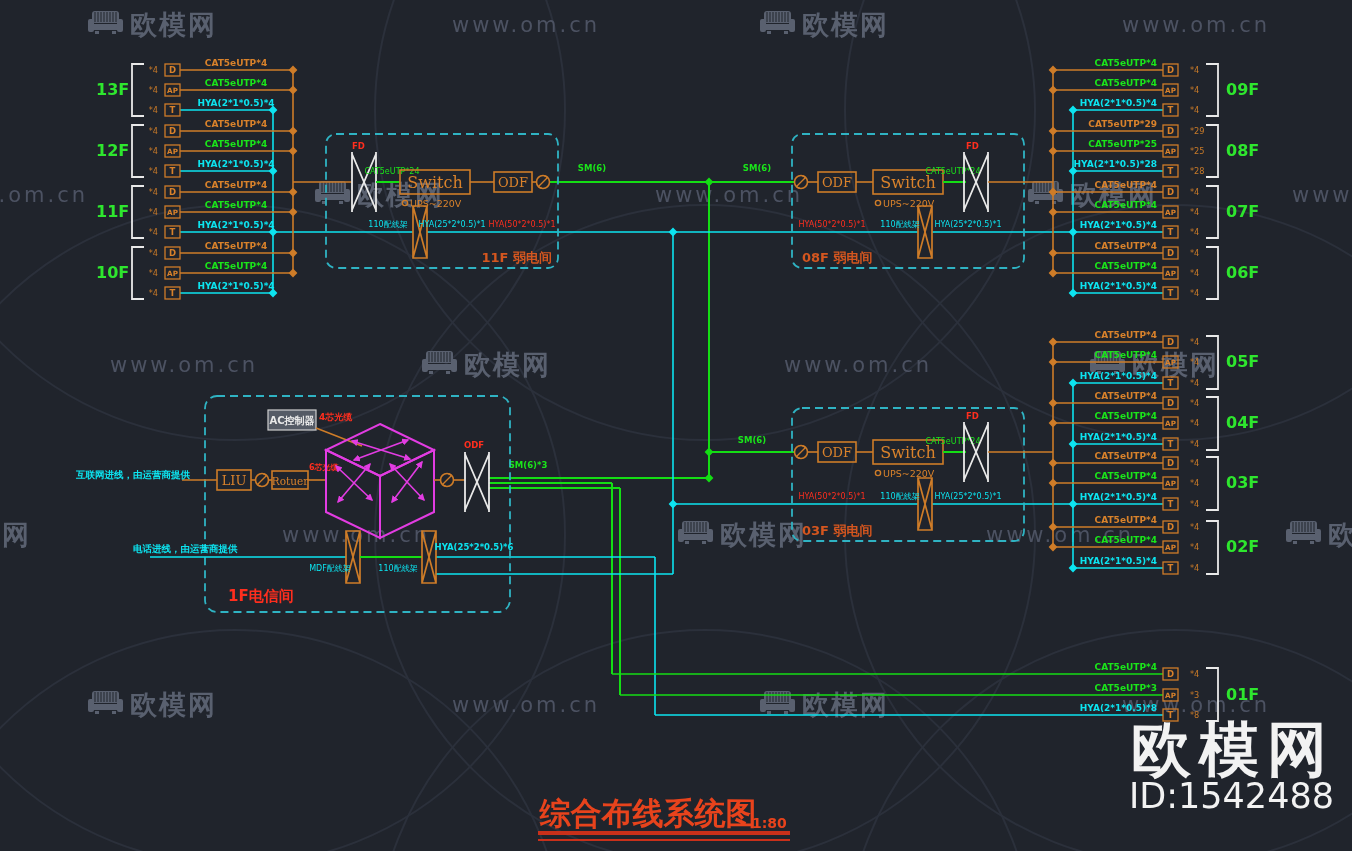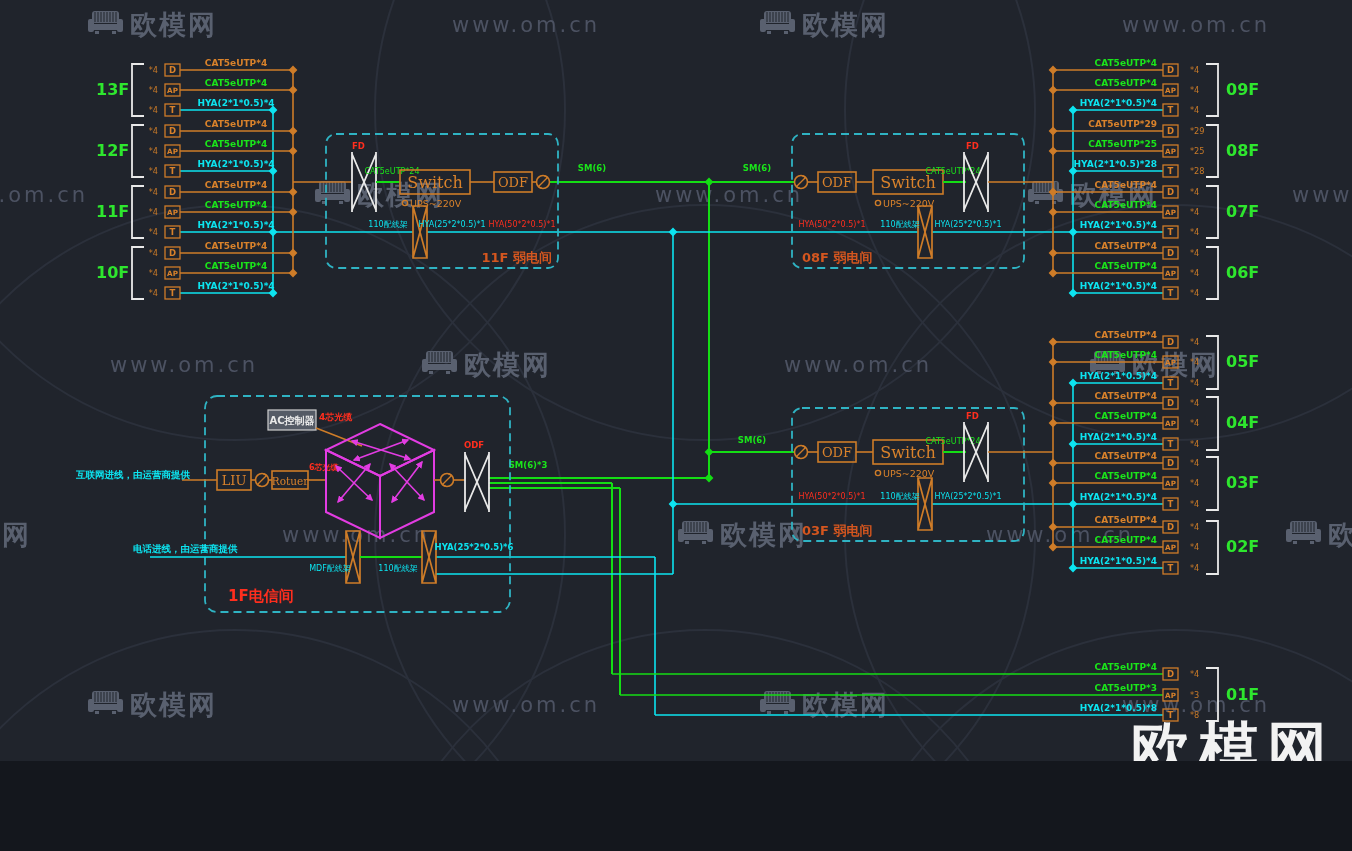--- a/index.html
+++ b/index.html
@@ -1,16 +1,16 @@
 <!DOCTYPE html>
 <html><head>
 <meta charset="utf-8">
 <style>
   html,body{margin:0;padding:0;background:#14171d;}
-  .stage{position:relative;width:1352px;height:761px;background:#20242c;overflow:hidden;font-family:"DejaVu Sans",sans-serif;}
+  .stage{position:relative;width:1352px;height:851px;background:#20242c;overflow:hidden;font-family:"DejaVu Sans",sans-serif;}
   svg{position:absolute;left:0;top:0;}
   svg text{font-family:"DejaVu Sans",sans-serif;}
   .lo{stroke:#ce7c28;stroke-width:1.6;fill:none}
   .lo2{stroke:#ce7c28;stroke-width:1.4;fill:none}
   .lg{stroke:#14dd14;stroke-width:2;fill:none}
   .lc{stroke:#0ce4f0;stroke-width:1.6;fill:none}
   .lw{stroke:#e9e9e9;stroke-width:1.8;fill:none}
   .bx{fill:none;stroke:#ce7c28;stroke-width:1.6}
   .bx2{fill:none;stroke:#ce7c28;stroke-width:1.3}
   .dash{fill:none;stroke:#2fb3c3;stroke-width:1.8;stroke-dasharray:8 5}

